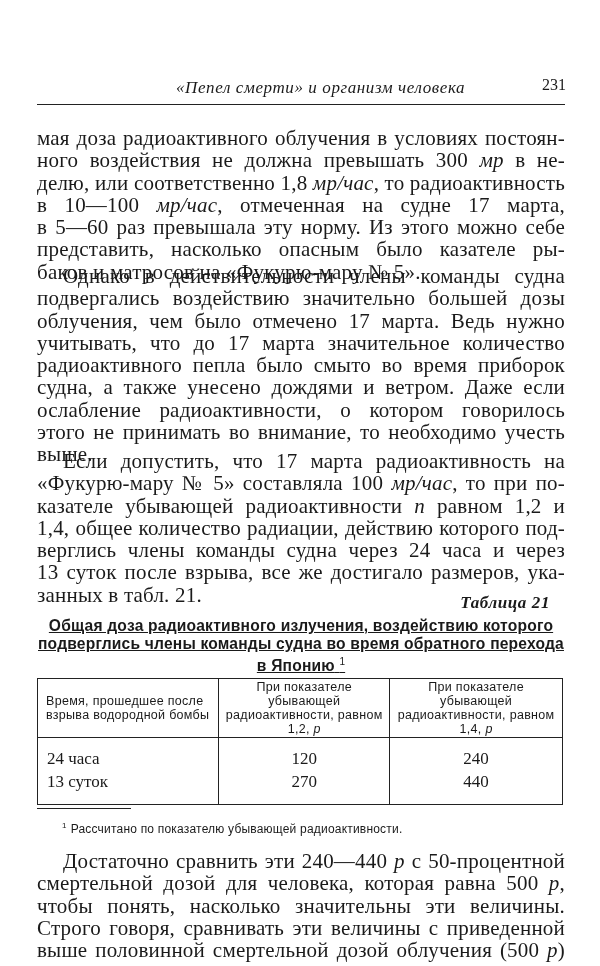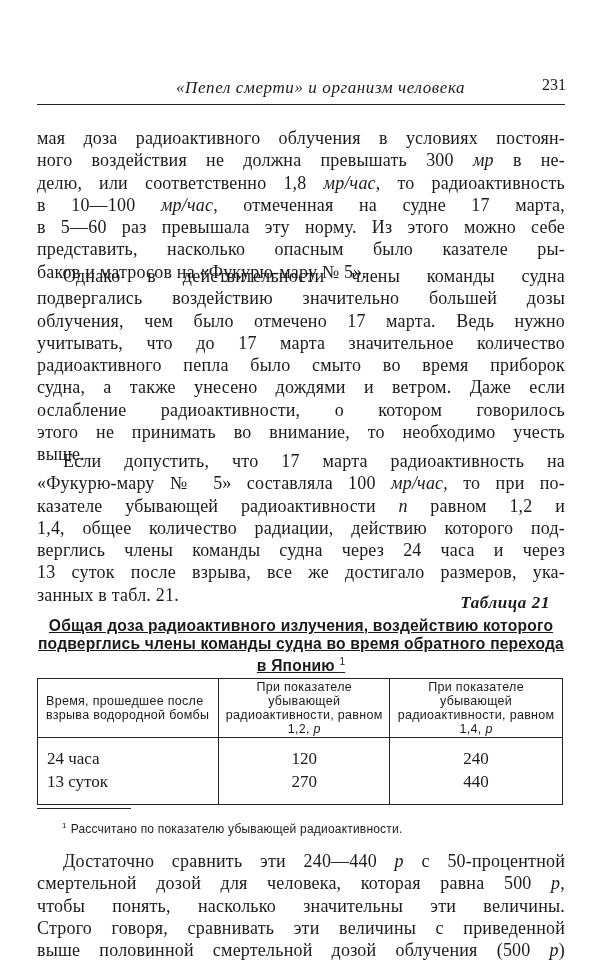--- a/index.html
+++ b/index.html
@@ -5,21 +5,21 @@
   html, body { margin: 0; padding: 0; background: #ffffff; }
   body { width: 600px; height: 966px; position: relative; overflow: hidden; color: #1a1a1a;
          font-family: "Liberation Serif", "DejaVu Serif", serif; }
   .page { position: absolute; left: 0; top: 0; width: 600px; height: 862px; margin-top: 32px; }
 
   .running-head { position: absolute; top: 44px; left: 36px; width: 530px; height: 26px; }
   .running-title { position: absolute; left: 140px; top: 2px; font-style: italic; font-size: 17px; letter-spacing: 0.6px; }
   .page-number { position: absolute; right: 0; top: 0; font-size: 16px; }
   .head-rule { position: absolute; top: 72px; left: 37px; width: 528px; height: 0; border-top: 1.3px solid #222; }
 
-  .body-text { position: absolute; left: 37px; width: 528px; font-size: 18px; line-height: 22.3px;
+  .body-text { position: absolute; left: 37px; width: 528px; font-size: 21px; line-height: 22.3px;
                text-align: justify; letter-spacing: 0.2px; }
   .body-text p { margin: 0; text-indent: 0; }
   .body-text p.indent { text-indent: 26px; }
   .body-text .it { font-style: italic; }
   .last-line-fix { text-align-last: justify; }
 
   #block1 { top: 95px; }
   #block2 { top: 233px; }
   #block3 { top: 418px; }
 

